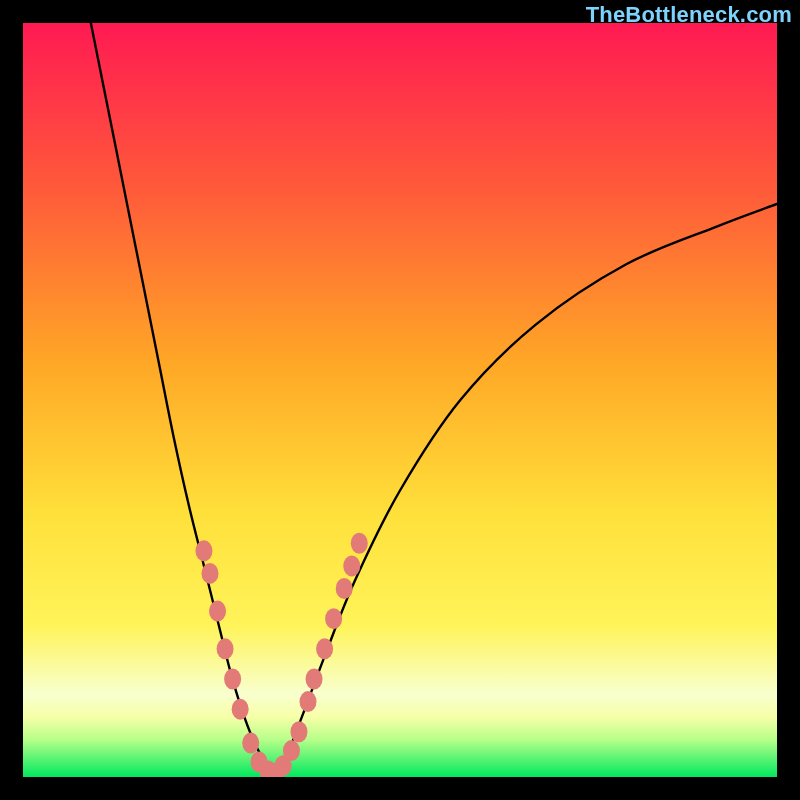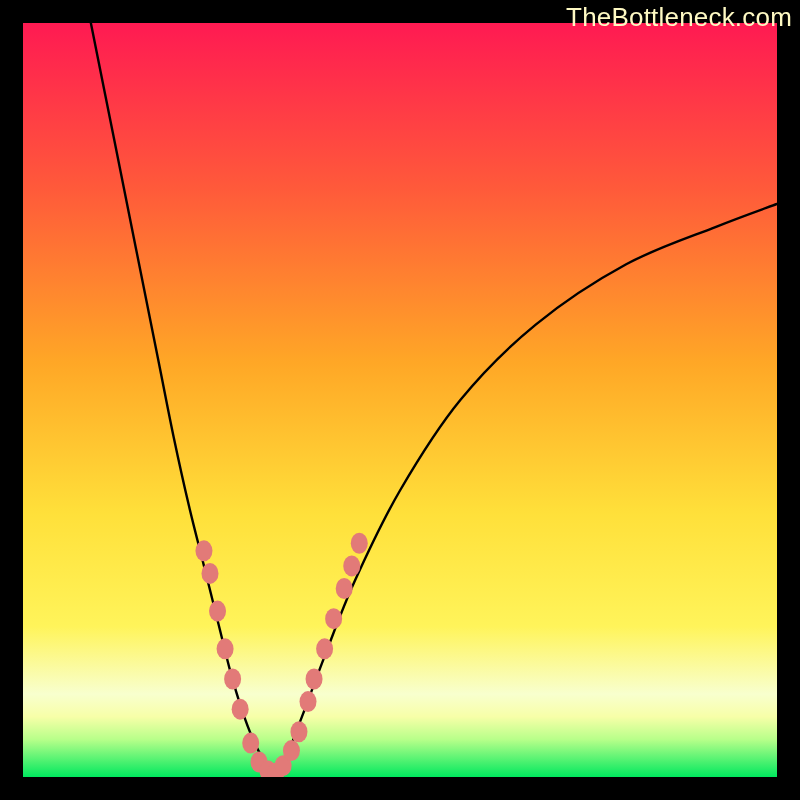--- a/index.html
+++ b/index.html
@@ -23,23 +23,23 @@
     position: absolute;
     left: 0;
     top: 0;
     width: 754px;
     height: 754px;
   }
   .watermark {
     position: absolute;
     top: 2px;
     right: 8px;
-    color: #fef9c3;
-    font-size: 26px;
-    font-weight: 400;
+    color: #7dd3fc;
+    font-size: 22px;
+    font-weight: 700;
     letter-spacing: 0.2px;
     user-select: none;
   }
   svg { display: block; }
 </style>
 </head>
 <body>
 
 <div class="frame">
   <svg class="plot-area" viewBox="0 0 754 754">

